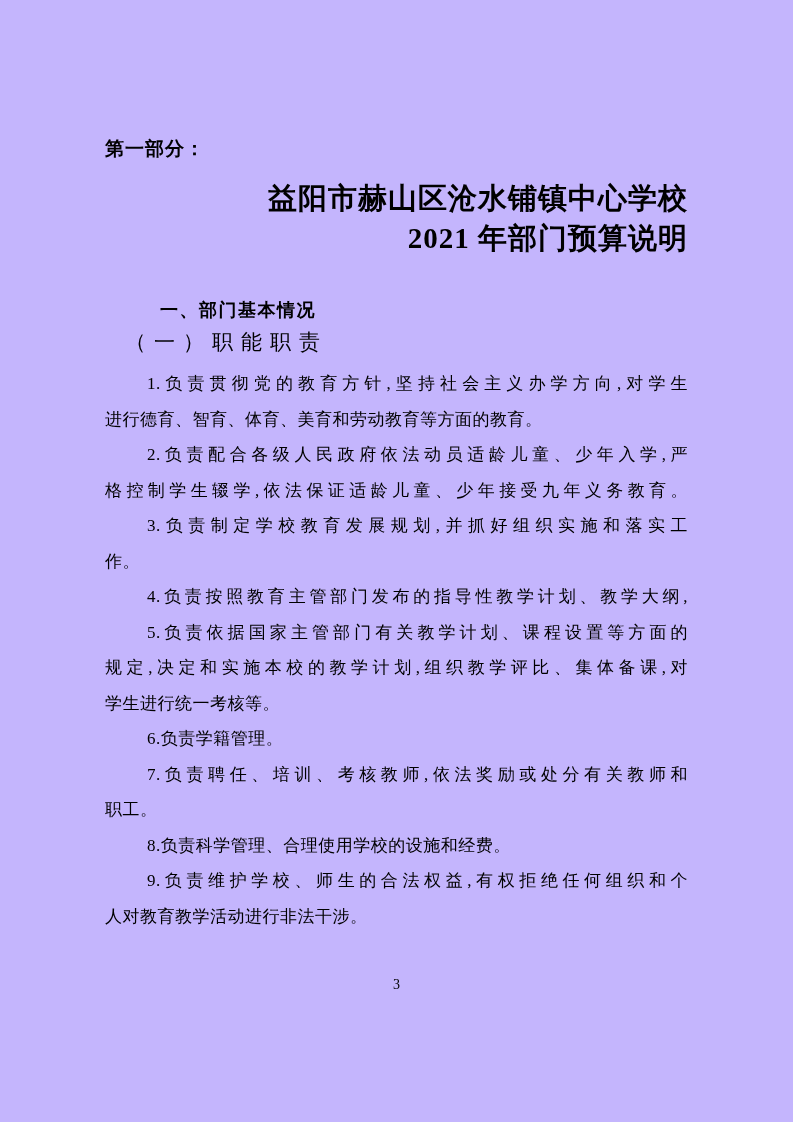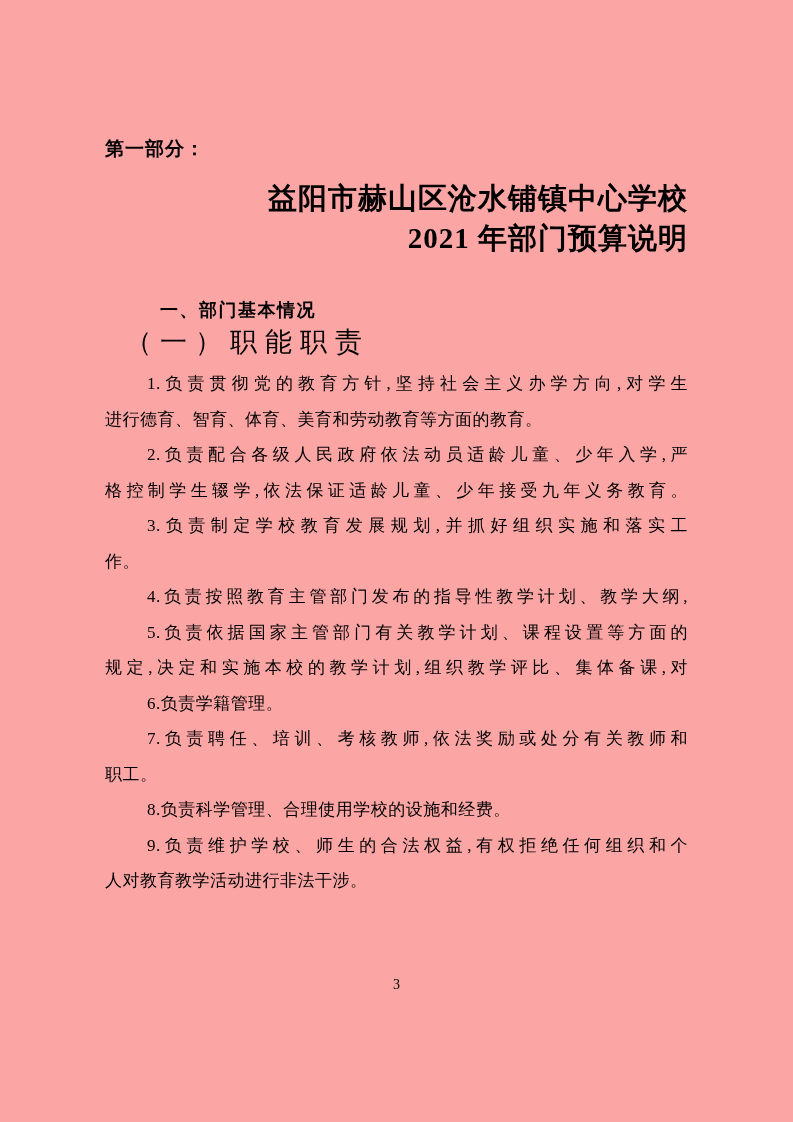--- a/index.html
+++ b/index.html
@@ -5,21 +5,21 @@
   html, body {
     margin: 0;
     padding: 0;
     background: #ffffff;
   }
   .page {
     position: relative;
     width: 793px;
     height: 1122px;
     margin: 0 auto;
-    background: #fca5a5;
+    background: #c4b5fd;
     box-sizing: border-box;
     padding: 136px 105px 0 105px;
     color: #000000;
     font-family: "Liberation Serif", "DejaVu Serif", serif;
     overflow: hidden;
   }
   .part-label {
     font-family: "Liberation Sans", "DejaVu Sans", sans-serif;
     font-weight: 700;
     font-size: 19px;
@@ -39,21 +39,21 @@
     margin-left: 55px;
     font-family: "Liberation Sans", "DejaVu Sans", sans-serif;
     font-weight: 700;
     font-size: 18px;
     line-height: 30px;
     letter-spacing: 1.5px;
   }
   .subsection-heading {
     margin-top: 2px;
     margin-left: 20px;
-    font-size: 27px;
+    font-size: 21px;
     line-height: 30px;
     letter-spacing: 8px;
   }
   .body-text {
     margin-top: 9px;
     font-size: 17px;
     line-height: 35.5px;
   }
   .line { letter-spacing: 0.5px; }
   .line.indent { text-indent: 42px; }
@@ -88,20 +88,21 @@
   <div class="body-text" id="body-lines">
       <div class="line indent fill">1.负责贯彻党的教育方针,坚持社会主义办学方向,对学生</div>
       <div class="line">进行德育、智育、体育、美育和劳动教育等方面的教育。</div>
       <div class="line indent fill">2.负责配合各级人民政府依法动员适龄儿童、少年入学,严</div>
       <div class="line fill">格控制学生辍学,依法保证适龄儿童、少年接受九年义务教育。</div>
       <div class="line indent fill">3.负责制定学校教育发展规划,并抓好组织实施和落实工</div>
       <div class="line">作。</div>
       <div class="line indent fill">4.负责按照教育主管部门发布的指导性教学计划、教学大纲,</div>
       <div class="line indent fill">5.负责依据国家主管部门有关教学计划、课程设置等方面的</div>
       <div class="line fill">规定,决定和实施本校的教学计划,组织教学评比、集体备课,对</div>
+      <div class="line">学生进行统一考核等。</div>
       <div class="line indent">6.负责学籍管理。</div>
       <div class="line indent fill">7.负责聘任、培训、考核教师,依法奖励或处分有关教师和</div>
       <div class="line">职工。</div>
       <div class="line indent">8.负责科学管理、合理使用学校的设施和经费。</div>
       <div class="line indent fill">9.负责维护学校、师生的合法权益,有权拒绝任何组织和个</div>
       <div class="line">人对教育教学活动进行非法干涉。</div>
     </div>
 
   <div class="page-number">3</div>
 </div>

